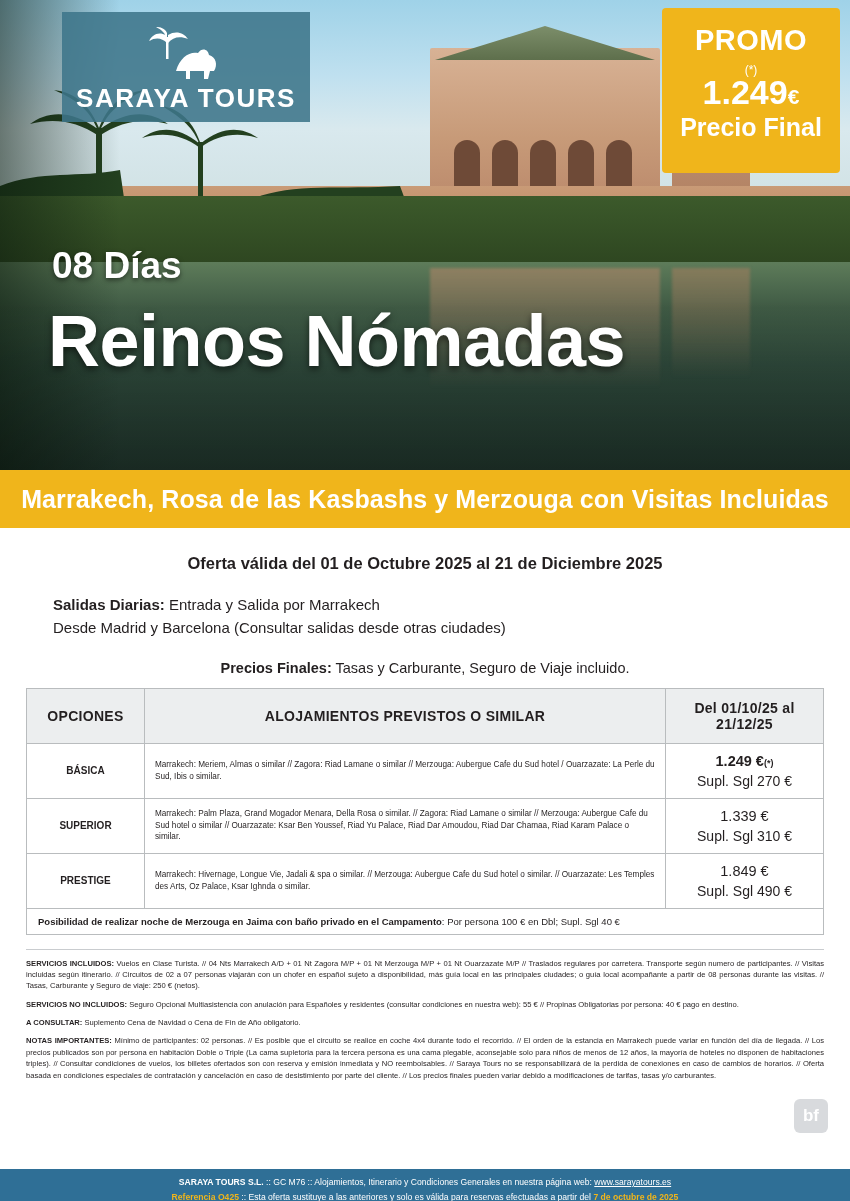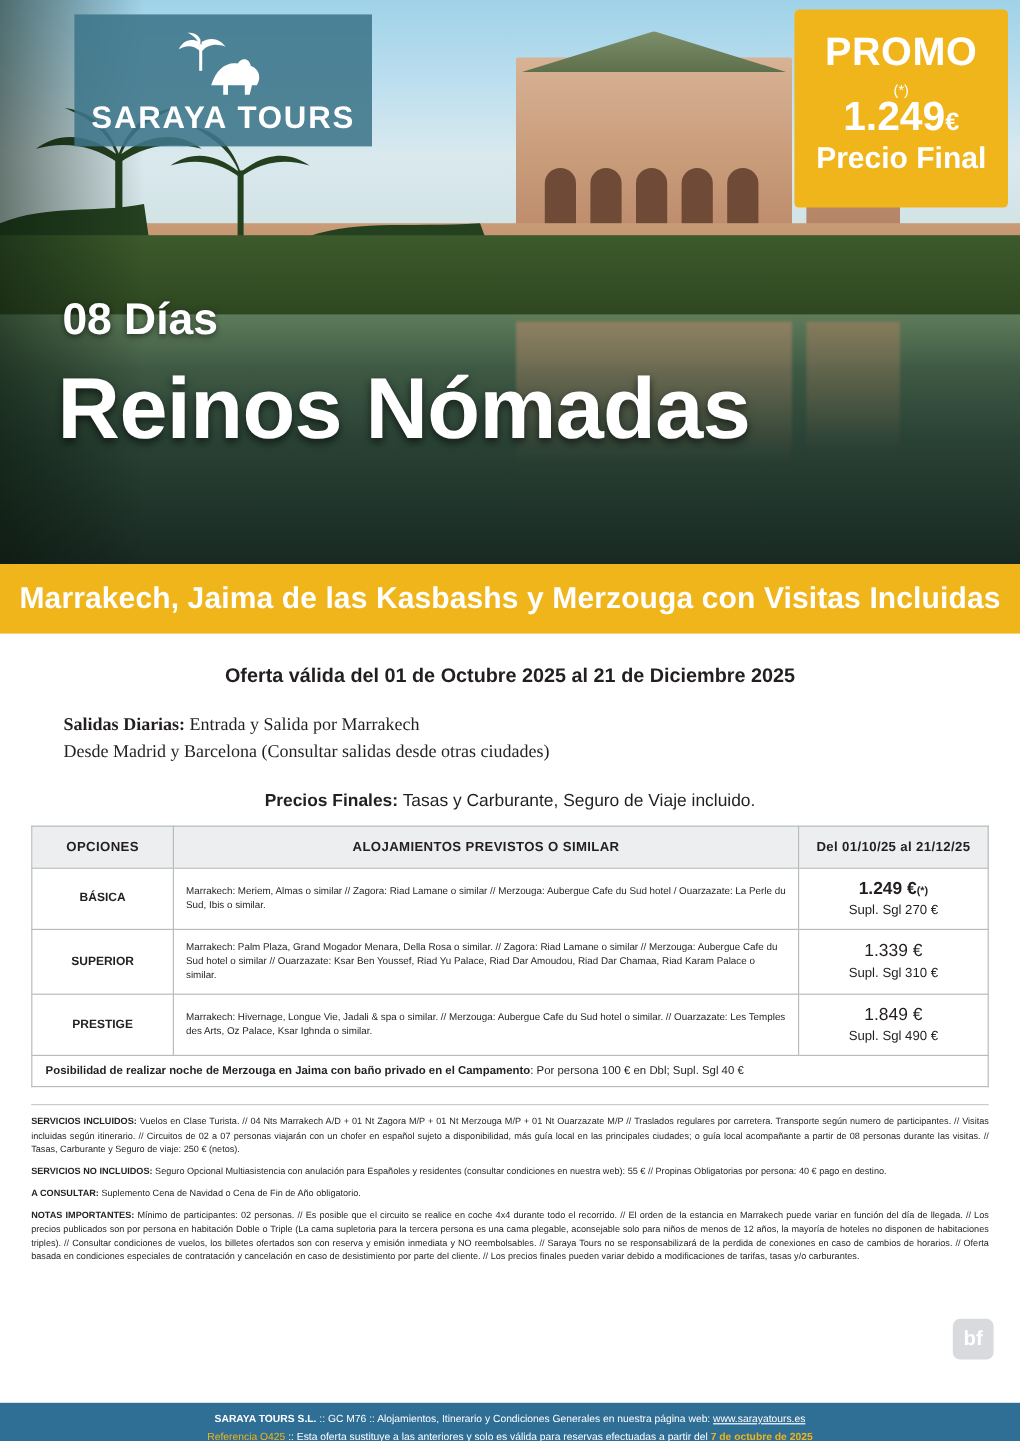--- a/index.html
+++ b/index.html
@@ -93,21 +93,21 @@
     color:#ffffff; font-size:26px; font-weight:bold; letter-spacing:1.5px;
     font-family:"Liberation Sans", sans-serif;
   }
 
   
   .promo {
     position:absolute; right:10px; top:8px; width:178px; height:165px;
     background:#f0b51b; border-radius:4px;
     color:#ffffff; text-align:center; padding-top:16px;
   }
-  .promo-title { font-size:33px; font-weight:bold; letter-spacing:0.5px; }
+  .promo-title { font-size:29px; font-weight:bold; letter-spacing:0.5px; }
   .promo-aster { font-size:12px; margin-top:6px; }
   .promo-price { font-size:34px; font-weight:bold; line-height:1.05; margin-top:-2px;}
   .promo-price .eur { font-size:21px; font-weight:bold; }
   .promo-final { font-size:25px; font-weight:bold; margin-top:2px; }
 
   .hero-days {
     position:absolute; left:52px; top:245px;
     font-size:37px; font-weight:bold; color:#ffffff;
     text-shadow: 0 2px 5px rgba(0,0,0,0.55);
   }
@@ -126,47 +126,47 @@
     font-size:25px; font-weight:bold; color:#ffffff; letter-spacing:0.1px;
   }
 
   
   .content { padding: 0 26px; }
   .offer-valid {
     text-align:center; font-size:16.5px; font-weight:bold; color:#231f20;
     margin-top:26px;
   }
   .depart {
-    margin-top:20px; padding-left:27px; font-size:15px; line-height:1.55;font-family:Liberation Serif, serif;
+    margin-top:20px; padding-left:27px; font-size:15px; line-height:1.55;
   }
   .depart b { font-weight:bold; }
   .final-prices {
     text-align:center; margin-top:20px; font-size:14.5px;
   }
   .final-prices b { font-weight:bold; }
 
   
   table.tbl {
     margin-top:12px; width:798px; margin-left:auto; margin-right:auto;
     border-collapse:collapse; border:1px solid #b9bcbe;
   }
   table.tbl thead th {
-    background:#eceeef; font-size:11px; font-weight:bold; color:#231f20;
+    background:#eceeef; font-size:14px; font-weight:bold; color:#231f20;
     padding:11px 6px; border:1px solid #b9bcbe; letter-spacing:0.3px;
   }
   table.tbl td {
     border:1px solid #b9bcbe; vertical-align:middle; padding:9px 10px;
   }
   .c-opt { width:118px; text-align:center; font-size:10px; font-weight:bold; }
   .c-hotel { font-size:8.2px; line-height:1.45; color:#231f20; }
   .c-price { width:158px; text-align:center; }
   .price-main { font-size:14.5px; font-weight:normal; }
   .price-main.bold-b { font-weight:bold; }
   .price-main .ast { font-size:9px; font-weight:bold; }
-  .price-sup { font-size:11px; margin-top:4px; }
+  .price-sup { font-size:14px; margin-top:4px; }
   .tbl-foot {
     width:798px; margin:0 auto; border:1px solid #b9bcbe; border-top:none;
     font-size:9.5px; padding:7px 11px;
   }
   .tbl-foot b { font-weight:bold; }
 
   
   .notes {
     width:798px; margin:14px auto 14px; font-size:7.6px; line-height:1.5;
     text-align:justify; color:#231f20;
@@ -184,21 +184,21 @@
     font-weight:bold; display:flex; align-items:center; justify-content:center;
   }
 
   
   .footer {
     position:absolute; left:0; bottom:0; width:850px; height:32px;
     background:#2f6f96; color:#ffffff; text-align:center;
     padding-top:6px; font-size:8.6px; line-height:1.7;
   }
   .footer a { color:#ffffff; text-decoration:underline; }
-  .footer .ref { color:#f0b51b; font-weight:normal; }
+  .footer .ref { color:#f0b51b; font-weight:bold; }
   .footer .refrest { color:#ffffff; }
   .footer .date { color:#f0b51b; font-weight:bold;margin-top:16px; }
   .footer b { font-weight:bold; }
 </style>
 </head>
 <body>
 
 <div class="hero">
   <div class="hero-sky"></div>
 
@@ -256,21 +256,21 @@
       <span>1.249</span><span class="eur">€</span>
     </div>
     <div class="promo-final">Precio Final</div>
   </div>
 
   <div class="hero-days">08 Días</div>
   <div class="hero-main">Reinos Nómadas</div>
 </div>
 
 <div class="band">
-  <div class="band-text">Marrakech, Jaima de las Kasbashs y Merzouga con Visitas Incluidas</div>
+  <div class="band-text">Marrakech, Rosa de las Kasbashs y Merzouga con Visitas Incluidas</div>
 </div>
 
 <div class="content">
 
   <div class="offer-valid">Oferta válida del 01 de Octubre 2025 al 21 de Diciembre 2025</div>
 
   <div class="depart">
     <div>
       <b>Salidas Diarias:</b>
       <span>Entrada y Salida por Marrakech</span>

